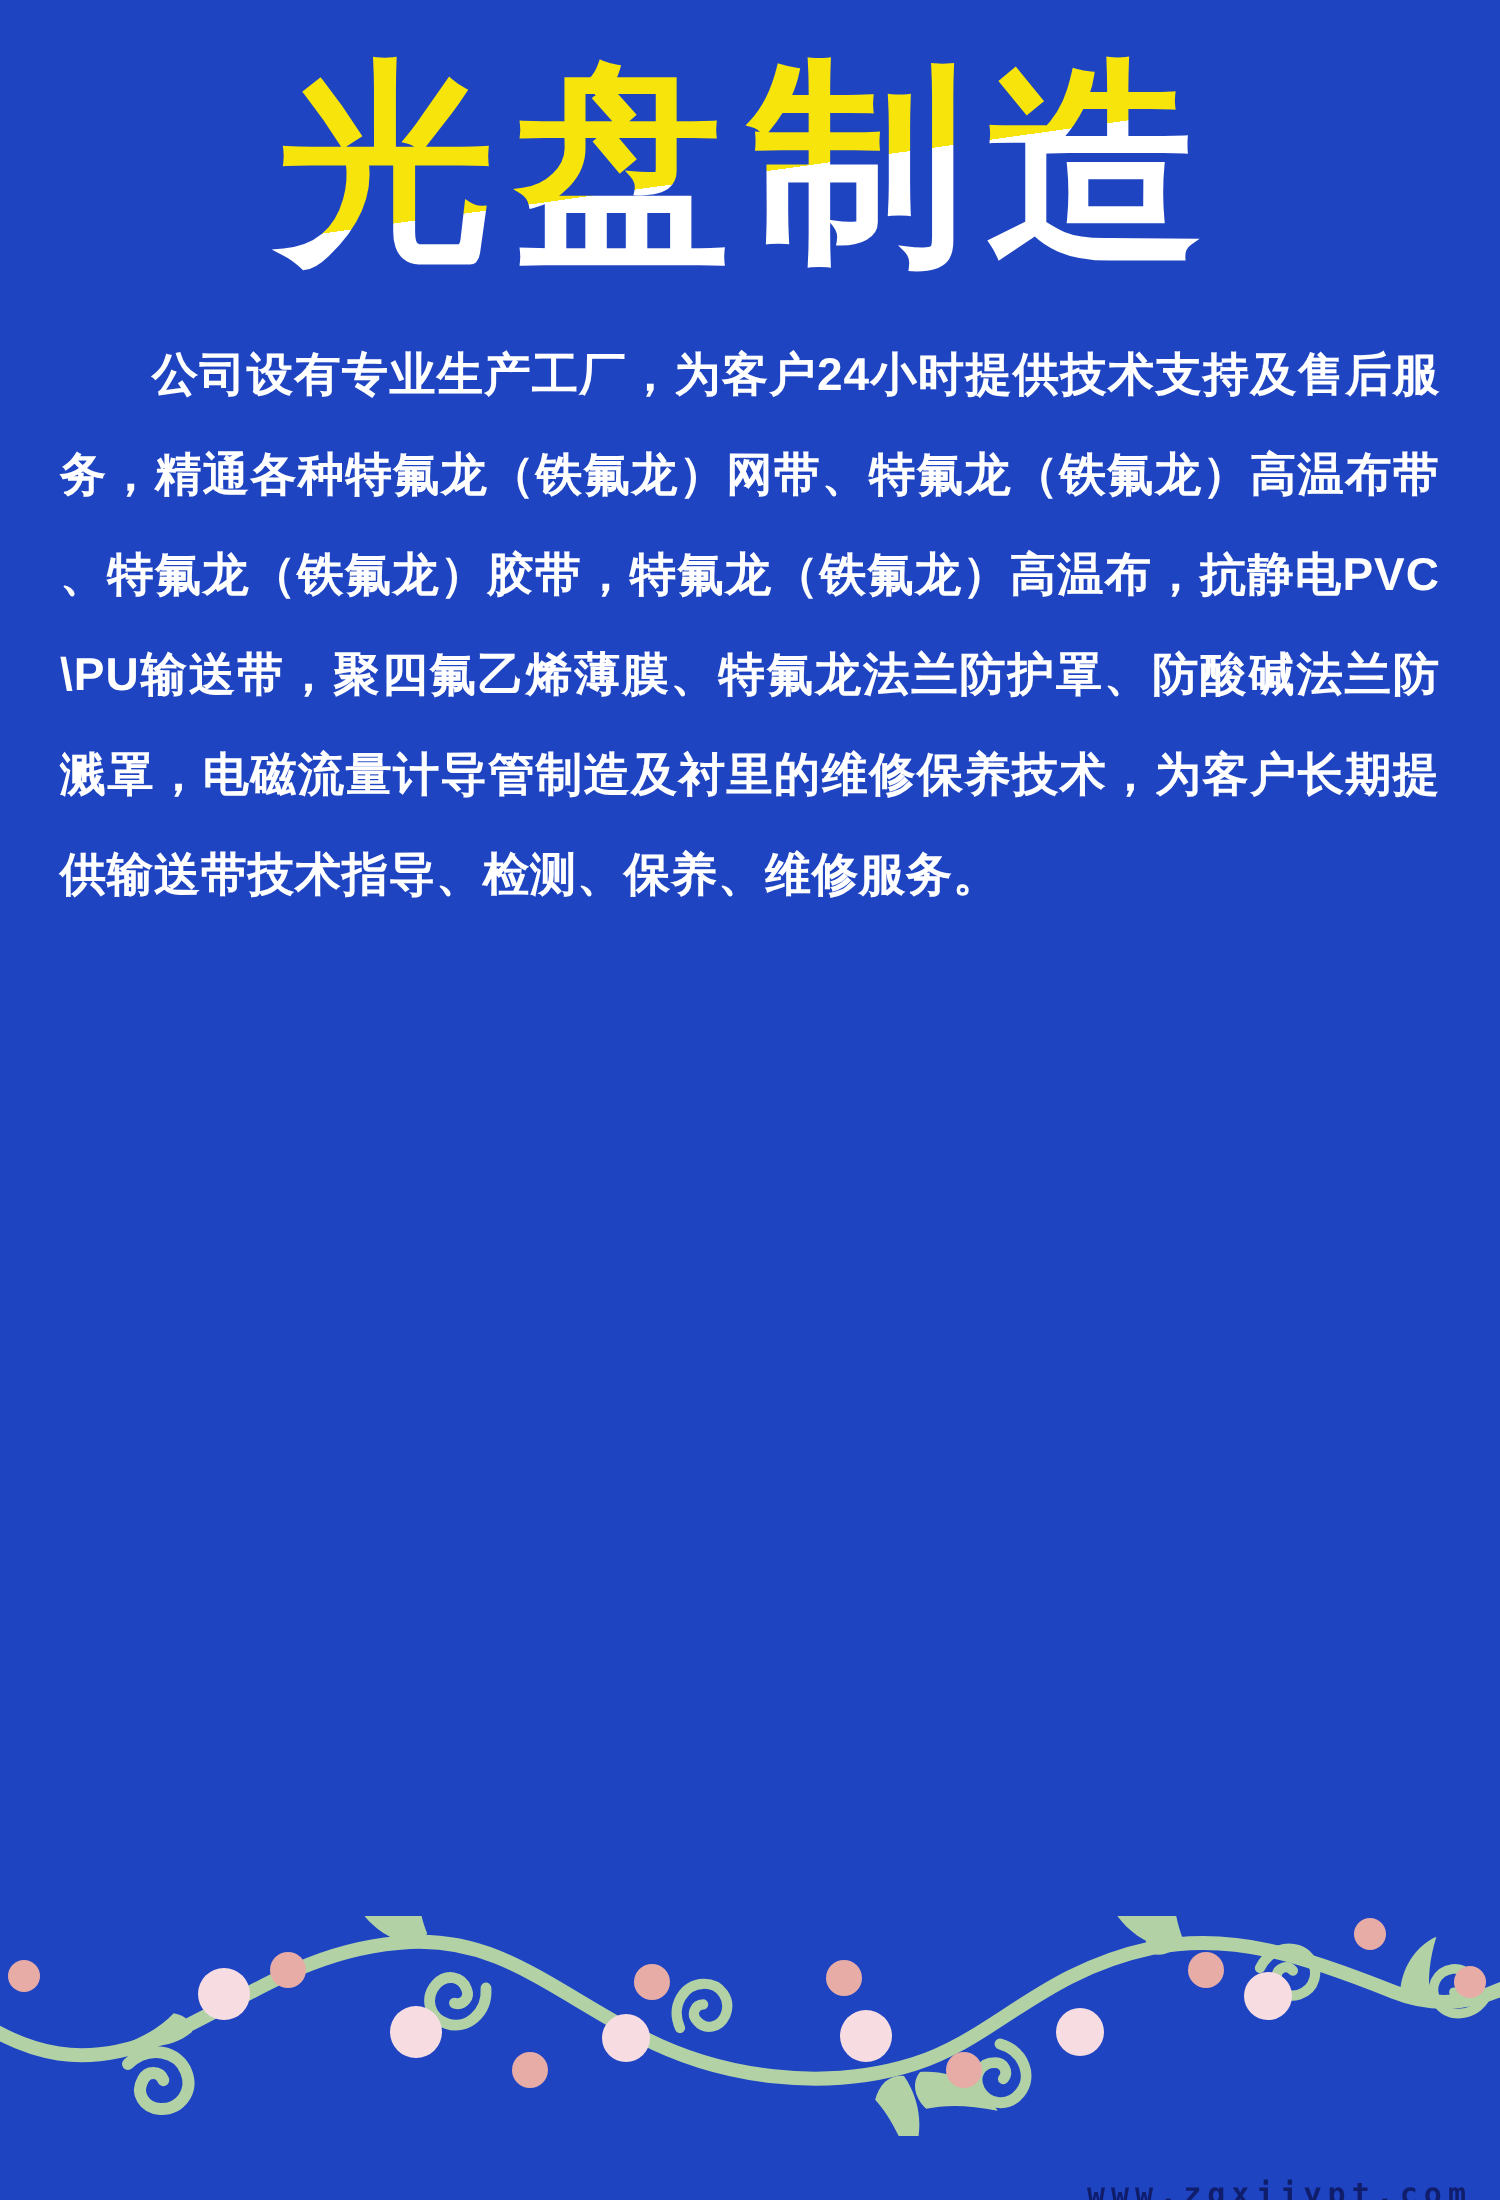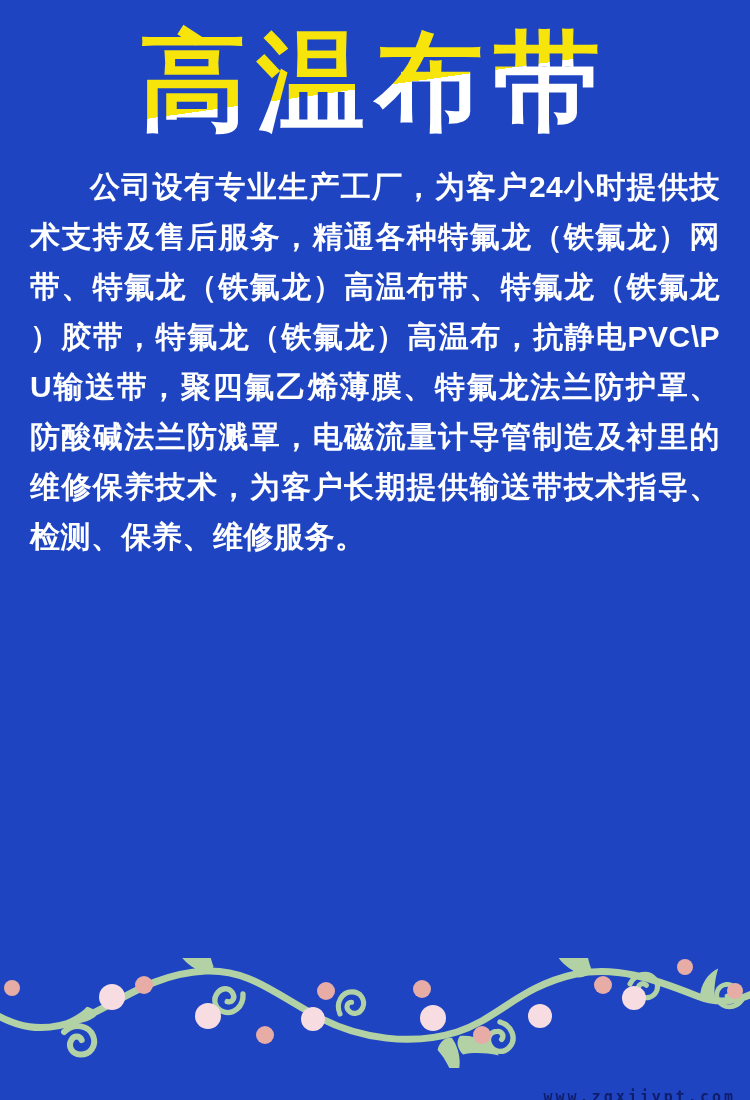--- a/index.html
+++ b/index.html
@@ -31,21 +31,21 @@
     background:linear-gradient(172deg, var(--title-yellow) 0%, var(--title-yellow) 52%, var(--title-white) 52%, var(--title-white) 100%);
     -webkit-background-clip:text;
     background-clip:text;
     color:transparent;
     -webkit-text-fill-color:transparent;
   }
   .content{
     margin-top:14px;
     padding:0 30px;
     color:var(--text);
-    font-size:30px;
+    font-size:23px;
     font-weight:600;
     line-height:50px;
     text-align:justify;
     word-break:break-all;
     line-break:anywhere;
     letter-spacing:0.5px;
   }
   .content p{text-indent:2em;}
   .vine{
     position:absolute;
@@ -74,21 +74,21 @@
     font-weight:bold;
     letter-spacing:3px;
     color:var(--watermark);
   }
 </style>
 </head>
 <body>
 
 <div class="page">
 
-  <h1 class="title">高温布带</h1>
+  <h1 class="title">光盘制造</h1>
 
   <div class="content">
     <p>公司设有专业生产工厂，为客户24小时提供技术支持及售后服务，精通各种特氟龙（铁氟龙）网带、特氟龙（铁氟龙）高温布带、特氟龙（铁氟龙）胶带，特氟龙（铁氟龙）高温布，抗静电PVC\PU输送带，聚四氟乙烯薄膜、特氟龙法兰防护罩、防酸碱法兰防溅罩，电磁流量计导管制造及衬里的维修保养技术，为客户长期提供输送带技术指导、检测、保养、维修服务。</p>
   </div>
 
   <div class="vine">
     <svg width="750" height="110" viewBox="0 0 750 110" xmlns="http://www.w3.org/2000/svg">
       <defs>
         <path id="curlShape" d="M0 0 C -12 8, -26 2, -28 -9 C -30 -19, -22 -27, -12 -25 C -4 -23, -1 -15, -6 -9 C -9 -5, -15 -6, -16 -11"></path>
         <path id="leafShape" d="M0 0 C 6 -16, 20 -26, 34 -27 C 25 -15, 20 -4, 18 5 C 10 8, 3 6, 0 0 Z"></path>

